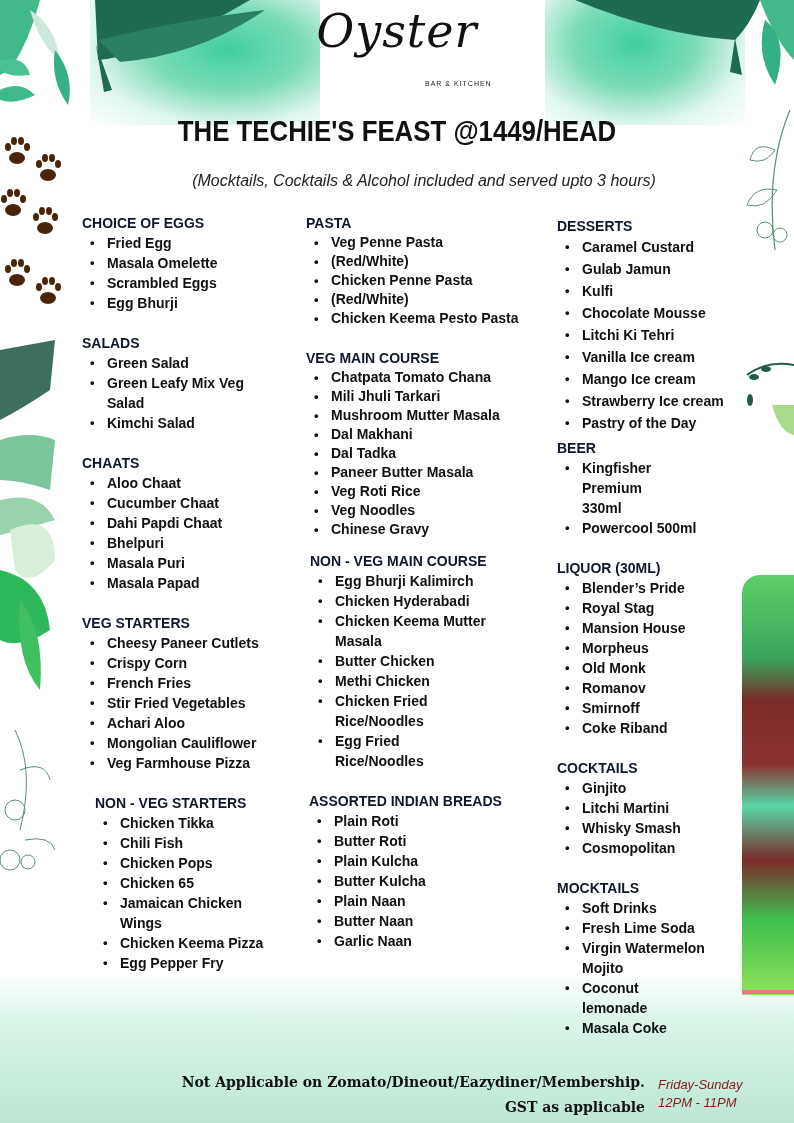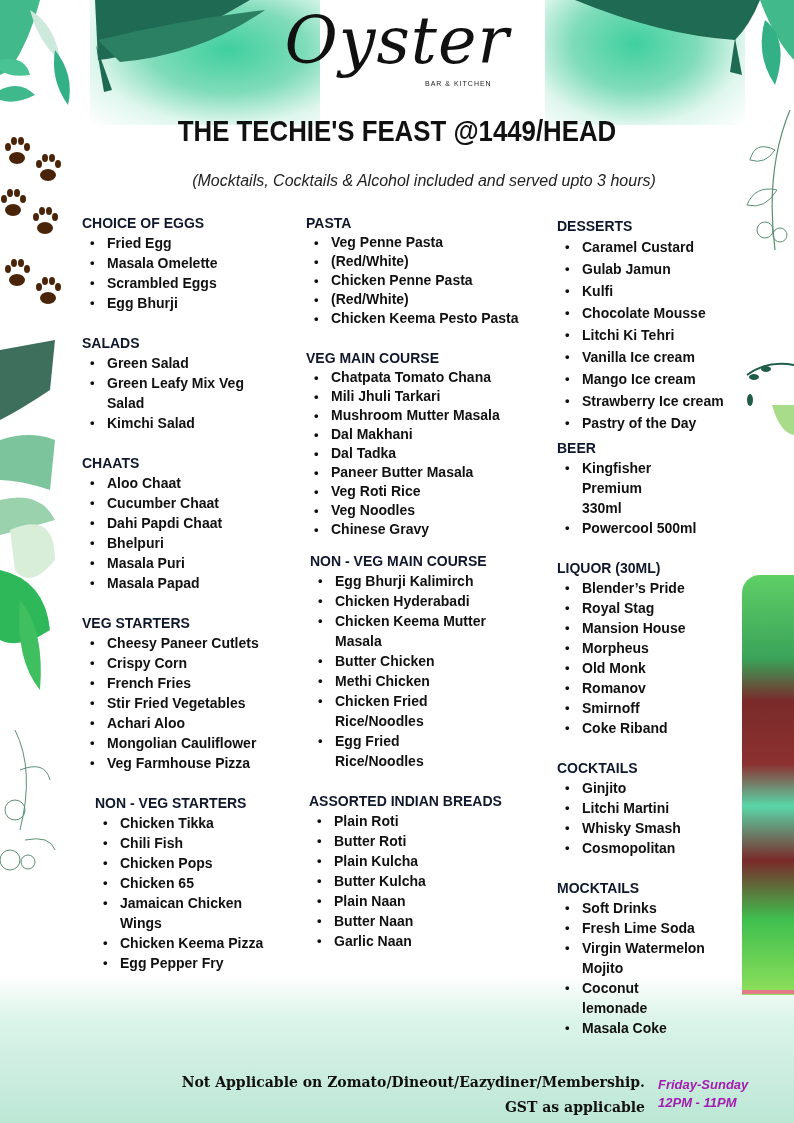--- a/index.html
+++ b/index.html
@@ -8,21 +8,21 @@
   
   .deco { position:absolute; pointer-events:none; }
   .wash-tl { left:90px; top:0; width:230px; height:125px; background:radial-gradient(ellipse at 60% 40%, #3fcf9f 0%, #7fdcb9 40%, rgba(200,240,225,0.6) 70%, rgba(255,255,255,0) 100%); }
   .wash-tr { left:545px; top:0; width:200px; height:125px; background:radial-gradient(ellipse at 45% 35%, #3fcf9f 0%, #7fdcb9 40%, rgba(200,240,225,0.6) 70%, rgba(255,255,255,0) 100%); }
   .wash-bottom { left:0; top:975px; width:794px; height:148px; background:linear-gradient(180deg, rgba(255,255,255,0) 0%, rgba(190,235,215,0.55) 30%, rgba(160,220,195,0.7) 100%); }
   .right-plant { left:742px; top:575px; width:52px; height:420px; background:linear-gradient(180deg,#5fcf66 0%, #3aa35a 20%, #7a2a2a 30%, #8c3030 45%, #5ad6a8 55%, #7a2a2a 68%, #3fbf4f 82%, #8fe05a 100%); border-radius:18px 0 0 0; }
   .right-plant-bar { left:742px; top:990px; width:52px; height:4px; background:#e57a8a; }
 
   
   .logo { position:absolute; left:0; width:794px; top:8px; text-align:center; }
-  .logo-script { font-family:"DejaVu Serif", serif; font-style:italic; font-size:65px; letter-spacing:1px; color:#111; line-height:1; font-weight:normal; }
+  .logo-script { font-family:"DejaVu Serif", serif; font-style:italic; font-size:46px; letter-spacing:1px; color:#111; line-height:1; font-weight:normal; }
   .logo-sub { position:absolute; left:425px; top:80px; font-size:7px; letter-spacing:1px; color:#222; }
   .title { position:absolute; left:0; width:794px; top:114px; text-align:center; font-family:"Liberation Sans", sans-serif; font-weight:bold; font-size:30px; letter-spacing:0px; transform:scaleX(0.86); transform-origin:center; color:#111; }
   .subtitle { position:absolute; left:0; width:848px; top:172px; text-align:center; font-style:italic; font-size:16px; color:#222; }
 
   
   .col { position:absolute; }
   .col-1 { left:82px; top:213px; width:220px; }
   .col-2 { left:306px; top:213px; width:245px; }
   .col-3 { left:557px; top:216px; width:195px; }
   .section { margin:0; }
@@ -30,21 +30,21 @@
   ul.items { list-style:none; margin:0; padding:0; }
   ul.items li { position:relative; padding-left:25px; font-weight:bold; font-size:14px; line-height:20px; color:#111; }
   ul.items li::before { content:"\2022"; position:absolute; left:8px; top:0; font-size:13px; }
   .gap { height:20px; }
   .gap-s { height:12px; }
   .col-3 ul.items li { line-height:22px; }
   .col-3 .desserts ul.items li { line-height:22px; }
 
   
   .footer-note { position:absolute; left:150px; width:495px; top:1070px; text-align:right; font-family:"DejaVu Serif", serif; font-weight:bold; font-size:14px; line-height:25px; color:#111; }
-  .footer-hours { position:absolute; left:658px; top:1076px; font-style:italic; font-weight:bold; font-size:13px; line-height:18px; color:#a21caf; }
+  .footer-hours { position:absolute; left:658px; top:1076px; font-style:italic; font-weight:normal; font-size:13px; line-height:18px; color:#7f1d1d; }
 </style>
 </head>
 <body>
 
 <div class="deco wash-tl"></div>
 <div class="deco wash-tr"></div>
 <div class="deco wash-bottom"></div>
 <div class="deco right-plant"></div>
 <div class="deco right-plant-bar"></div>
 

